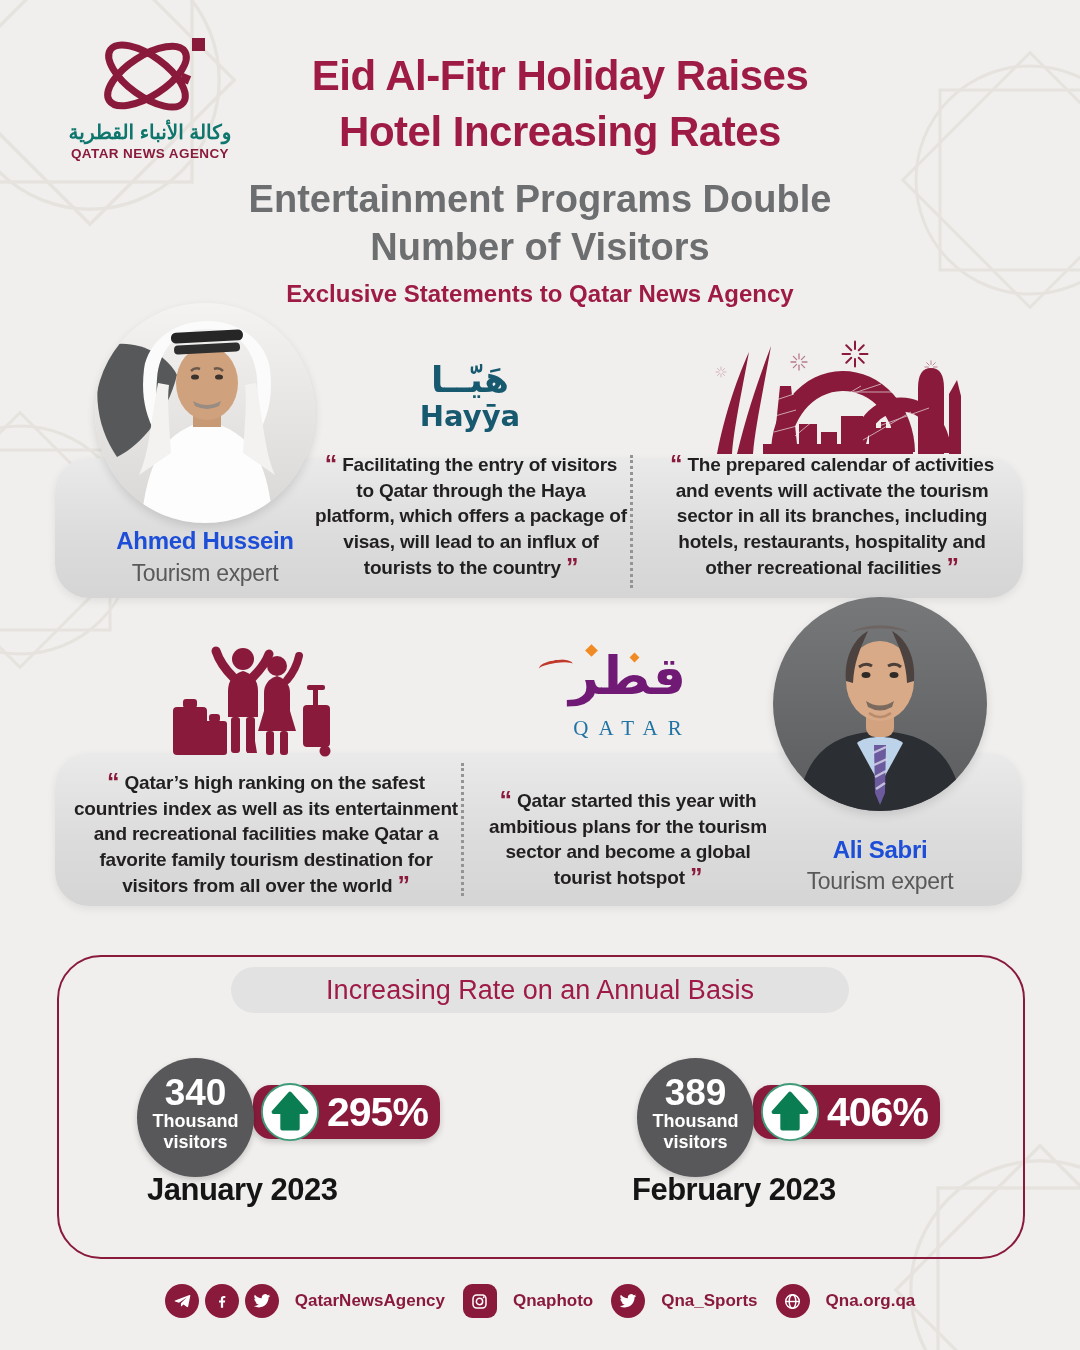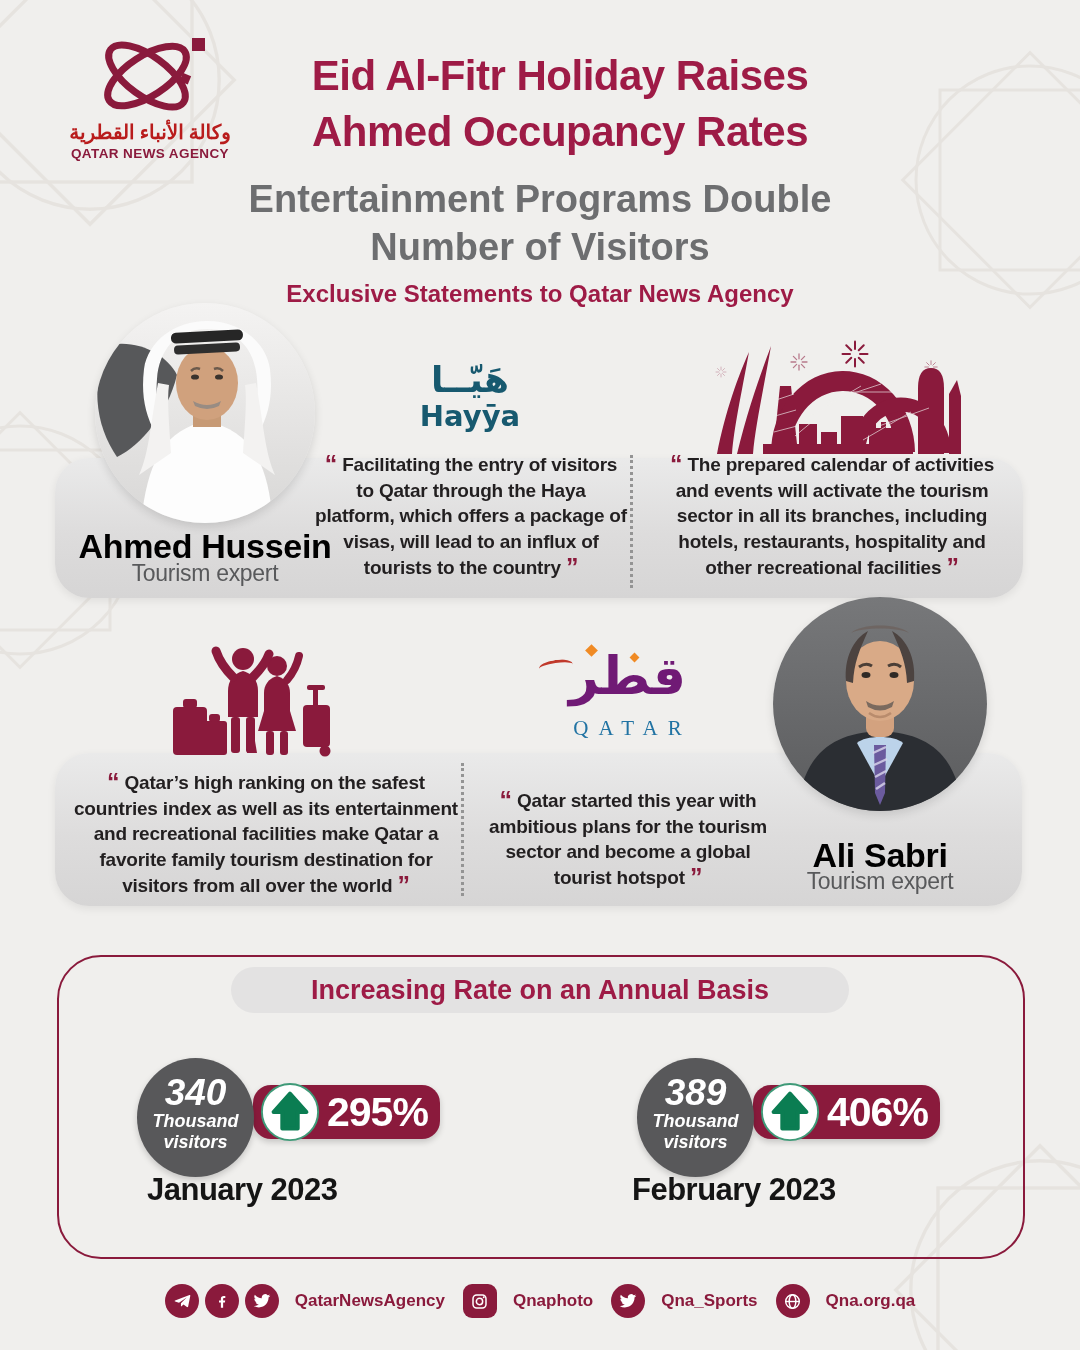--- a/index.html
+++ b/index.html
@@ -6,56 +6,56 @@
   .page{position:relative;width:1080px;height:1350px;margin:0 auto;background:#f0efed;
         overflow:hidden;font-family:"Liberation Sans",sans-serif;color:#222;}
   .abs{position:absolute;}
   .ctr{text-align:center;}
 
   
   .orn{position:absolute;opacity:.5;}
 
   
   .logo-wrap{left:52px;top:30px;width:196px;text-align:center;}
-  .logo-ar{font-family:Liberation Serif, serif;font-size:20px;font-weight:bold;color:#b91c1c;line-height:1.05;}
+  .logo-ar{font-family:Liberation Sans, sans-serif;font-size:20px;font-weight:bold;color:#0f766e;line-height:1.05;}
   .logo-en{font-size:13.5px;font-weight:bold;color:#8a1a3c;letter-spacing:.4px;margin-top:3px;}
   .title{left:230px;top:48px;width:660px;font-size:42px;font-weight:800;line-height:1.33;
          color:#9e1b46;letter-spacing:-.5px;}
   .subtitle{left:140px;top:176px;width:800px;font-size:38px;font-weight:800;line-height:1.25;color:#6d6e70;}
   .tagline{left:140px;top:280px;width:800px;font-size:24px;font-weight:800;color:#9e1b46;}
 
   
   .band{background:linear-gradient(180deg,#eaeaea 0%,#dddcdc 55%,#d6d5d5 100%);
         border-radius:34px;box-shadow:0 3px 8px rgba(0,0,0,.07);}
   .band1{left:55px;top:458px;width:968px;height:140px;}
   .band2{left:55px;top:753px;width:967px;height:153px;}
 
   .avatar{border-radius:50%;overflow:hidden;box-shadow:0 4px 10px rgba(0,0,0,.12);}
-  .pname{font-size:34px;font-weight:800;color:#000000;letter-spacing:-.3px;}
+  .pname{font-size:24px;font-weight:800;color:#1d4ed8;letter-spacing:-.3px;}
   .prole{font-size:23px;font-weight:400;color:#58595b;letter-spacing:-.3px;}
 
   .hayya-ar{font-family:"DejaVu Sans",sans-serif;font-size:36px;font-weight:bold;color:#17596f;line-height:1;}
   .hayya-en{font-family:"DejaVu Sans",sans-serif;font-size:29px;font-weight:bold;color:#17596f;margin-top:1px;}
 
   .qatar-ar{font-family:"DejaVu Sans",sans-serif;font-size:52px;font-weight:bold;color:#701a75;line-height:1;}
   .qatar-en{font-family:"Liberation Serif",serif;font-size:21px;color:#2173a3;letter-spacing:10px;
             margin-top:14px;padding-left:10px;}
   .qacc1{position:absolute;width:9px;height:9px;background:#f08a24;transform:rotate(45deg);}
   .qacc2{position:absolute;width:34px;height:10px;border-top:3px solid #c0392b;border-radius:50%;transform:rotate(-8deg);}
 
   .q{font-size:19px;font-weight:700;color:#221f20;line-height:1.35;letter-spacing:-.2px;text-align:center;}
   .oq,.cq{color:#8a1a3c;font-size:25px;font-weight:800;line-height:0;vertical-align:-2px;}
   .divider{border-left:3px dotted #949494;width:0;}
 
   
   .statbox{left:57px;top:955px;width:964px;height:300px;border:2px solid #8a1a3c;border-radius:44px;}
   .statpill-title{left:231px;top:967px;width:618px;height:46px;background:#e3e2e2;border-radius:23px;
-      font-size:27px;font-weight:700;color:#9e1b46;line-height:46px;text-align:center;}
+      font-size:27px;font-weight:400;color:#9e1b46;line-height:46px;text-align:center;}
   .gcirc{width:117px;height:119px;border-radius:50%;background:#58585a;color:#fff;text-align:center;
-         box-shadow:0 3px 6px rgba(0,0,0,.18);font-style:italic;}
+         box-shadow:0 3px 6px rgba(0,0,0,.18);}
   .gcirc .v{display:block;font-size:37px;font-weight:800;line-height:1.0;margin-top:16px;}
   .gcirc .u{display:block;font-size:18px;font-weight:700;line-height:1.15;}
   .mpill{height:54px;background:#8a1a3c;border-radius:18px;box-shadow:0 3px 6px rgba(0,0,0,.18);}
   .pct{font-size:41px;font-weight:800;color:#fff;letter-spacing:-1px;}
   .period{font-size:31px;font-weight:800;color:#151515;letter-spacing:-.5px;margin-left:34px;}
 
   
   .footer{left:0;top:1284px;width:1080px;display:flex;justify-content:center;align-items:center;gap:18px;}
   .fgroup{display:flex;align-items:center;gap:6px;}
   .sicon{width:34px;height:34px;border-radius:50%;background:#8a1a3c;display:flex;
@@ -105,21 +105,21 @@
       </g>
       <rect x="103" y="8" width="13" height="13" fill="#8a1a3c"></rect>
       <rect x="92" y="44" width="9" height="9" fill="#8a1a3c" transform="rotate(22 96 48)"></rect>
     </svg>
     <div class="logo-ar">وكالة الأنباء القطرية</div>
     <div class="logo-en">QATAR NEWS AGENCY</div>
   </div>
 
   <div class="abs title ctr">
     <div>Eid Al-Fitr Holiday Raises</div>
-    <div>Ahmed Occupancy Rates</div>
+    <div>Hotel Increasing Rates</div>
   </div>
 
   <div class="abs subtitle ctr">
     <div>Entertainment Programs Double</div>
     <div>Number of Visitors</div>
   </div>
 
   <div class="abs tagline ctr">Exclusive Statements to Qatar News Agency</div>
 
   <div class="abs band band1"></div>

